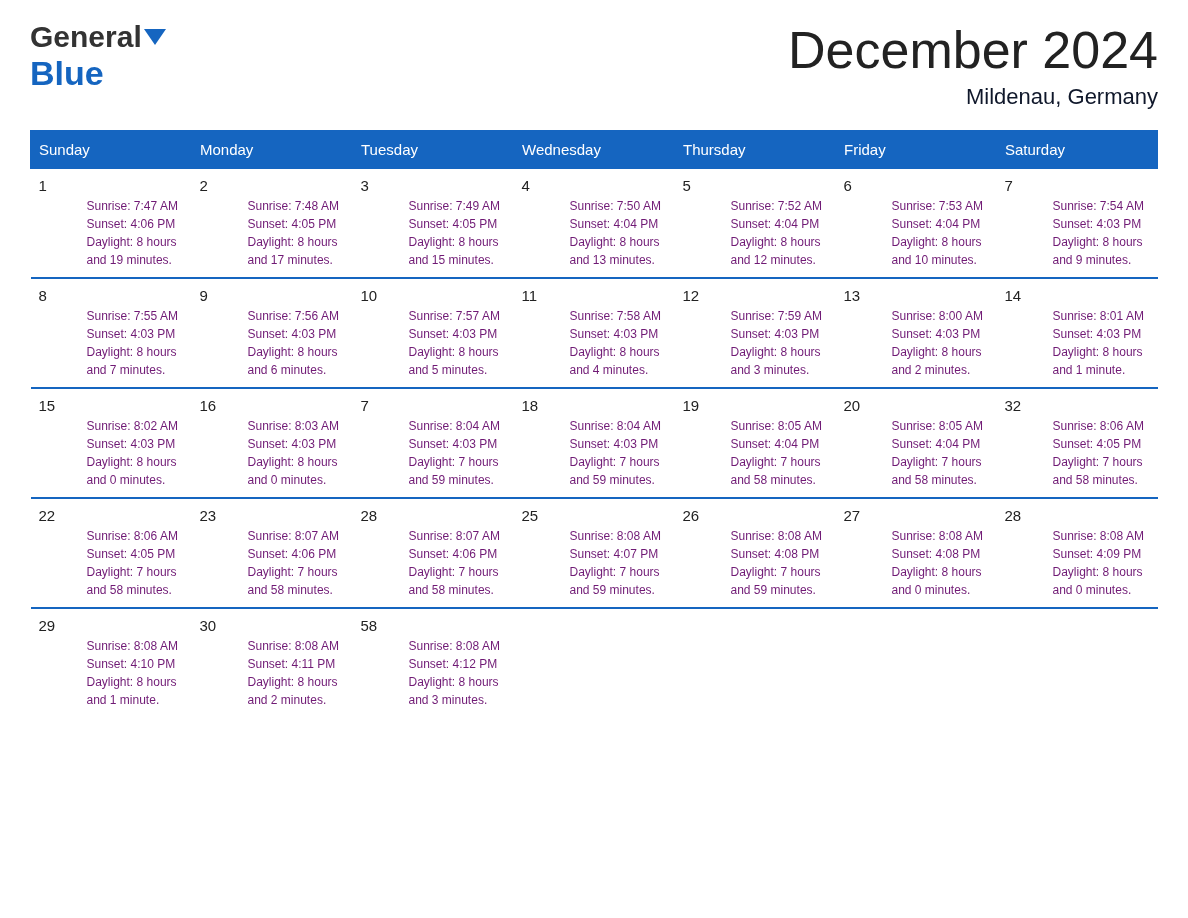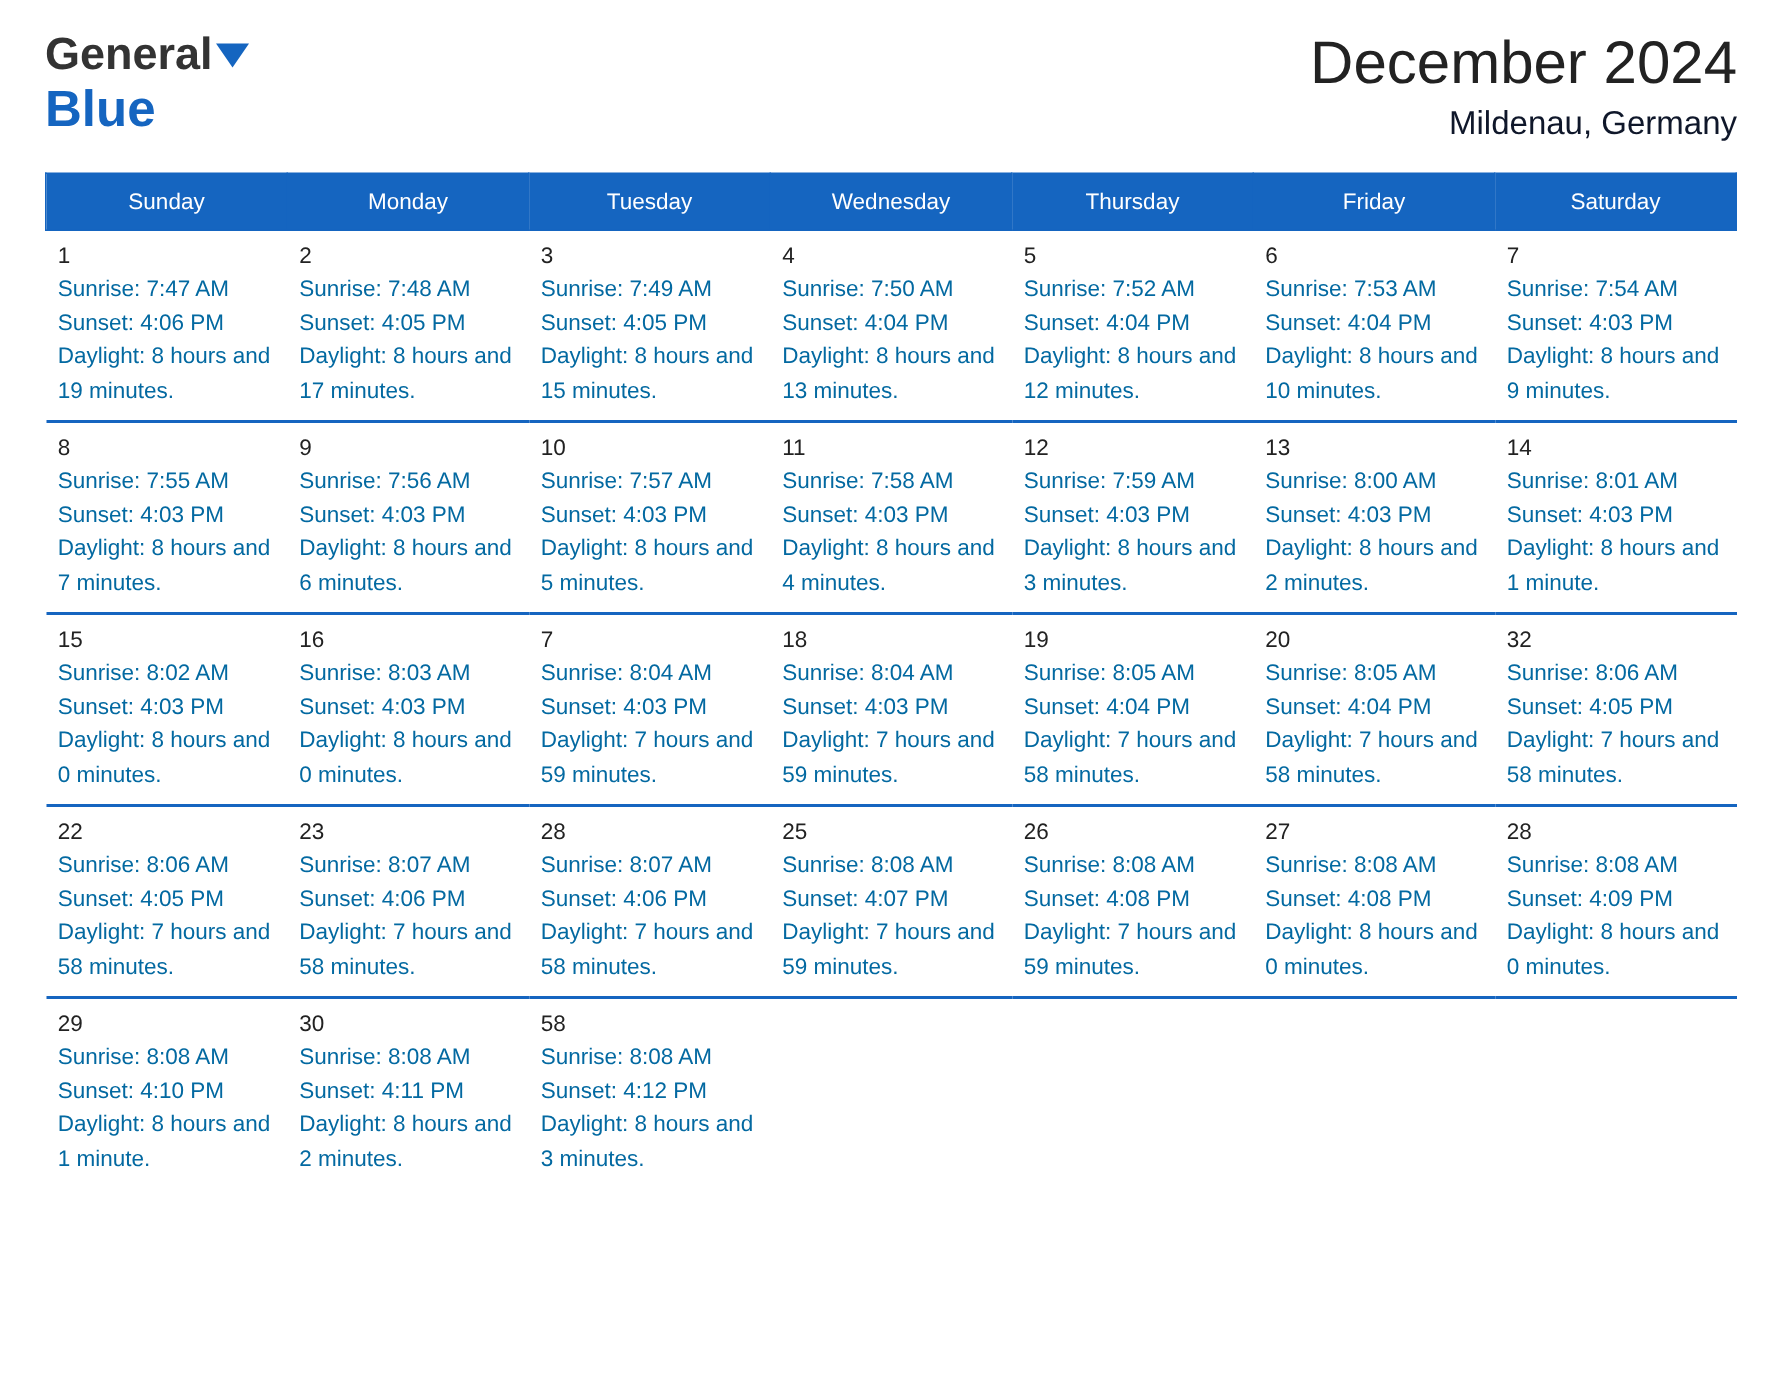--- a/index.html
+++ b/index.html
@@ -18,21 +18,21 @@
     }
     .logo {
       display: flex;
       flex-direction: column;
       align-items: flex-start;
     }
     .title-block {
       text-align: right;
     }
     .calendar-title {
-      font-size: 40px;
+      font-size: 52px;
       font-weight: normal;
       color: #222;
       text-align: right;
     }
     .calendar-subtitle {
       font-size: 22px;
       color: #0f172a;
       margin-top: 4px;
     }
     table {
@@ -40,44 +40,45 @@
       border-collapse: collapse;
     }
     thead tr {
       background-color: #1565c0;
       color: #fff;
     }
     thead th {
       padding: 10px 8px;
       font-size: 15px;
       font-weight: normal;
-      text-align: center;
+      text-align: left;
       border: 1px solid #1565c0;
     }
     tbody tr {
       border-bottom: 2px solid #1565c0;
     }
     tbody td {
       vertical-align: top;
       padding: 8px 8px;
       font-size: 13px;
       color: #222;
       border: none;
       width: calc(100% / 7);
     }
     .day-number {
       font-size: 15px;
       font-weight: normal;
       margin-bottom: 3px;
       display: block;
     }
     .day-info {
-      font-size: 15px;
+      font-size: 12px;
       line-height: 1.5;
-      color: #0369a1;
+      color: #701a75;
+      margin-left: 48px;
     }
     tbody tr:last-child {
       border-bottom: none;
     }
     .logo-wrapper {
       display: flex;
       align-items: center;
       gap: 2px;
       text-align: center;
     }

